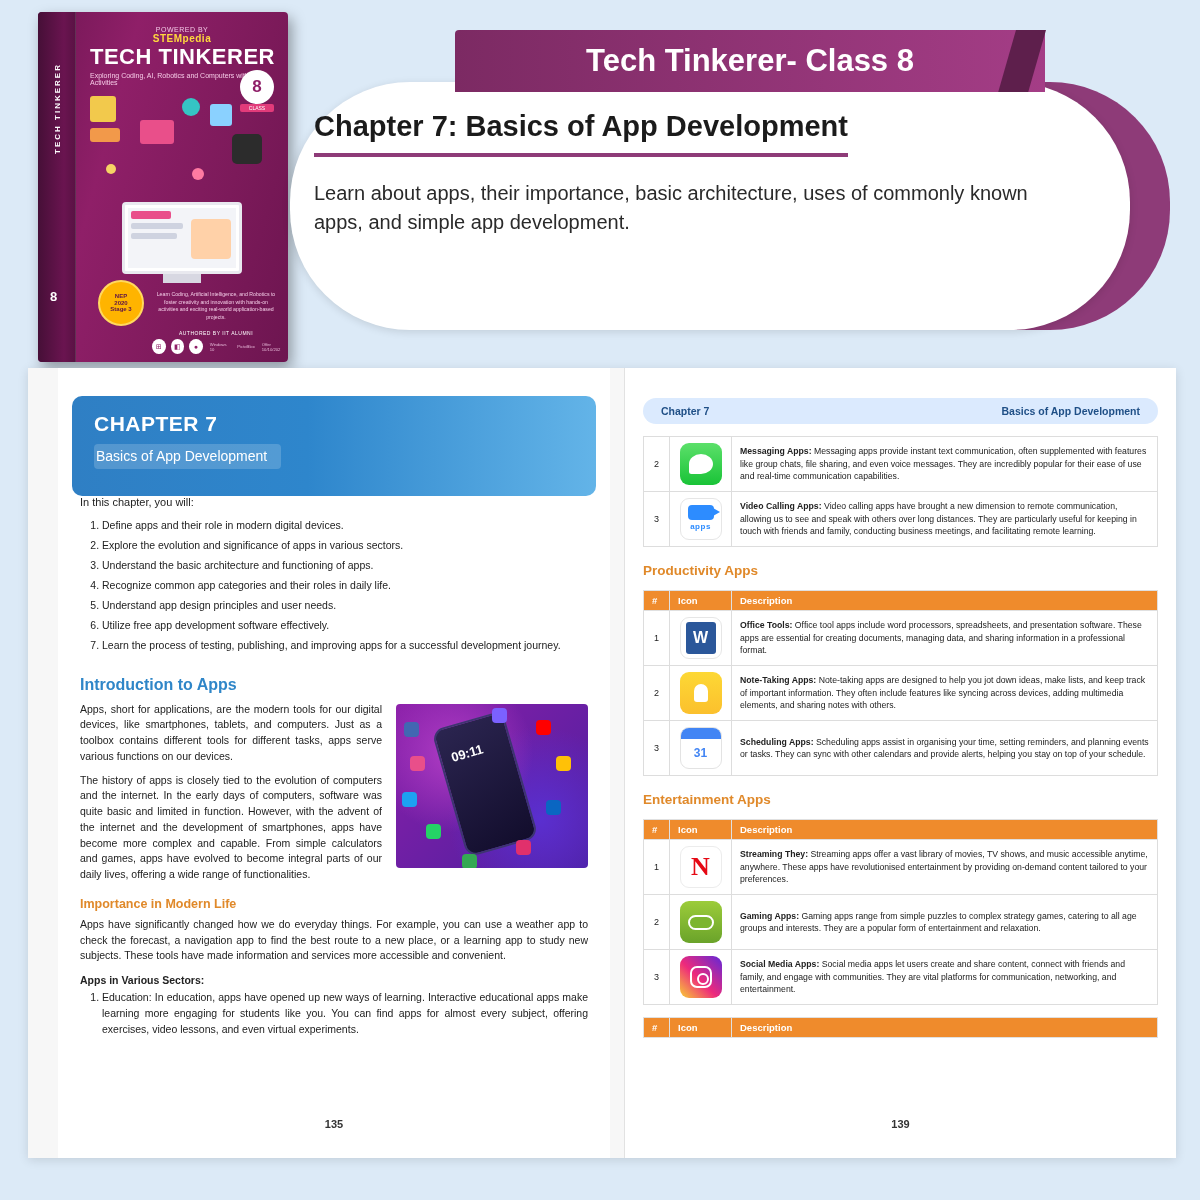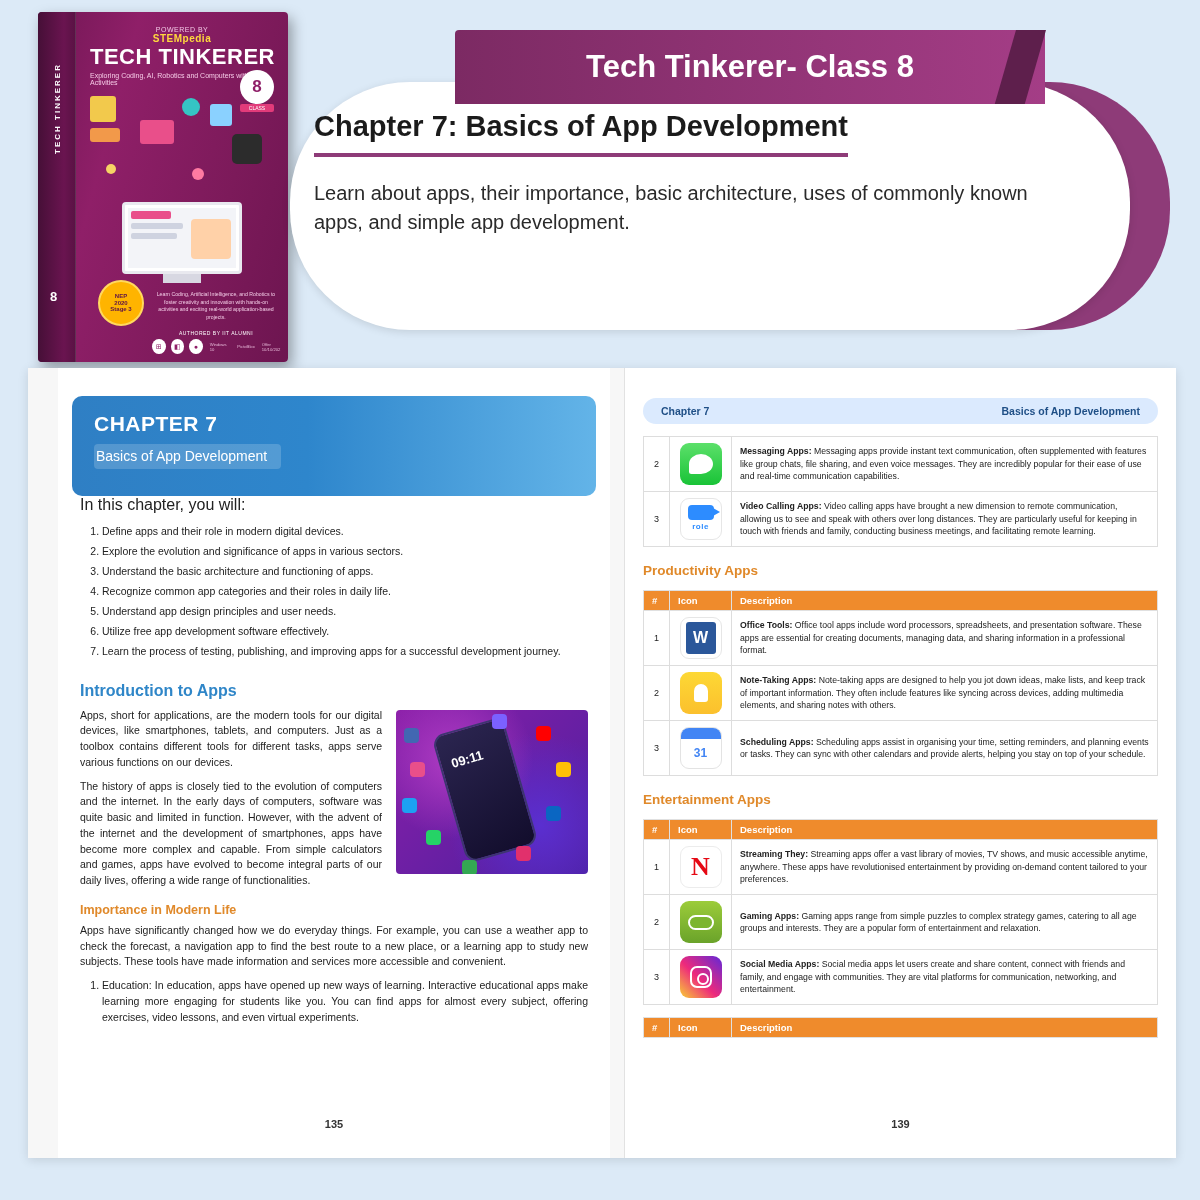--- a/index.html
+++ b/index.html
@@ -93,21 +93,21 @@
   .cover-authors {
     position:absolute; left:78px; right:10px; bottom:26px;
     color:#fff; font-size:5px; text-align:center; letter-spacing:.5px;
   }
   .os-icons { position:absolute; left:76px; bottom:8px; display:flex; gap:5px; align-items:center;}
   .os-ic { width:15px; height:15px; border-radius:50%; background:#fff; display:flex;align-items:center;justify-content:center;font-size:7px;color:#8f1f68;}
   .os-lbl{color:#e7b9d8;font-size:4.2px;margin-left:2px;}
 
   .title-tab {
     position:absolute; left:455px; top:30px;
-    width:590px; height:74px;
+    width:590px; height:62px;
     background:linear-gradient(90deg,#7c2a63,#a43d86);
     border-radius:4px 4px 0 0;
     display:flex; align-items:center; justify-content:center;
     color:#fff; font-size:31px; font-weight:bold;
     z-index:1;
   }
   .title-tab::after{
     content:""; position:absolute; right:-1px; top:0; width:30px; height:100%;
     background:#5e1f4c; transform:skewX(-16deg); transform-origin:top right; z-index:-1;
   }
@@ -169,21 +169,21 @@
   .obj-icon {
     width:28px; height:28px; border-radius:4px;
     background:linear-gradient(135deg,#f7c948,#ef8b2c);
     position:relative;
   }
   .obj-icon::after{content:""; position:absolute; left:5px; top:6px; width:18px; height:16px; background:#fff; border-radius:2px;}
   .obj-title { color:#e06a1b; font-size:16px; font-weight:bold;}
 
   .lp { margin:0 22px; color:#222; }
   .lp p { font-size:10.5px; line-height:1.5; text-align:justify; margin:0 0 8px; }
-  .lp .lead { font-size:16px; margin:0 0 8px; }
+  .lp .lead { font-size:11px; margin:0 0 8px; }
   ol.obj-list { margin:0 0 0 4px; padding-left:18px; }
   ol.obj-list li { font-size:10.5px; line-height:1.9; }
 
   h3.sec-blue { color:#2f86c8; font-size:16px; margin:20px 0 8px; }
   h4.sec-orange { color:#e0892a; font-size:12.5px; margin:14px 0 6px; }
   .bold-lbl { font-weight:bold; font-size:10.5px; margin:10px 0 4px; }
 
   .phone-img {
     float:right; width:192px; height:164px; margin:2px 0 6px 14px;
     border-radius:4px;
@@ -351,20 +351,21 @@
         <div class="mini-app" style="left:120px;top:136px;background:#e1306c;"></div>
         <div class="mini-app" style="left:66px;top:150px;background:#34a853;"></div>
         <div class="mini-app" style="left:96px;top:4px;background:#7b61ff;"></div>
       </div>
 
       <p>Apps, short for applications, are the modern tools for our digital devices, like smartphones, tablets, and computers. Just as a toolbox contains different tools for different tasks, apps serve various functions on our devices.</p>
       <p>The history of apps is closely tied to the evolution of computers and the internet. In the early days of computers, software was quite basic and limited in function. However, with the advent of the internet and the development of smartphones, apps have become more complex and capable. From simple calculators and games, apps have evolved to become integral parts of our daily lives, offering a wide range of functionalities.</p>
 
       <h4 class="sec-orange" style="clear:both;">Importance in Modern Life</h4>
       <p>Apps have significantly changed how we do everyday things. For example, you can use a weather app to check the forecast, a navigation app to find the best route to a new place, or a learning app to study new subjects. These tools have made information and services more accessible and convenient.</p>
+      <div class="bold-lbl">Apps in Various Sectors:</div>
       <ol class="edu-list">
         <li>Education: In education, apps have opened up new ways of learning. Interactive educational apps make learning more engaging for students like you. You can find apps for almost every subject, offering exercises, video lessons, and even virtual experiments.</li>
       </ol>
     </div>
 
     <div class="pg-num">135</div>
   </div>
 
   <div class="page page-right">
     <div class="rp-header">
@@ -383,21 +384,21 @@
         </td>
         <td>
           <b>Messaging Apps:</b><span> Messaging apps provide instant text communication, often supplemented with features like group chats, file sharing, and even voice messages. They are incredibly popular for their ease of use and real-time communication capabilities.</span>
         </td>
       </tr>
       <tr>
         <td class="num">3</td>
         <td class="icon">
           <span class="ic ic-zoom">
                 <span class="zoom-cam"></span>
-                <span class="zoom-word">role</span>
+                <span class="zoom-word">apps</span>
               </span>
         </td>
         <td>
           <b>Video Calling Apps:</b><span> Video calling apps have brought a new dimension to remote communication, allowing us to see and speak with others over long distances. They are particularly useful for keeping in touch with friends and family, conducting business meetings, and facilitating remote learning.</span>
         </td>
       </tr>
     </tbody>
       </table>
 
     <div class="cat-title">Productivity Apps</div>

